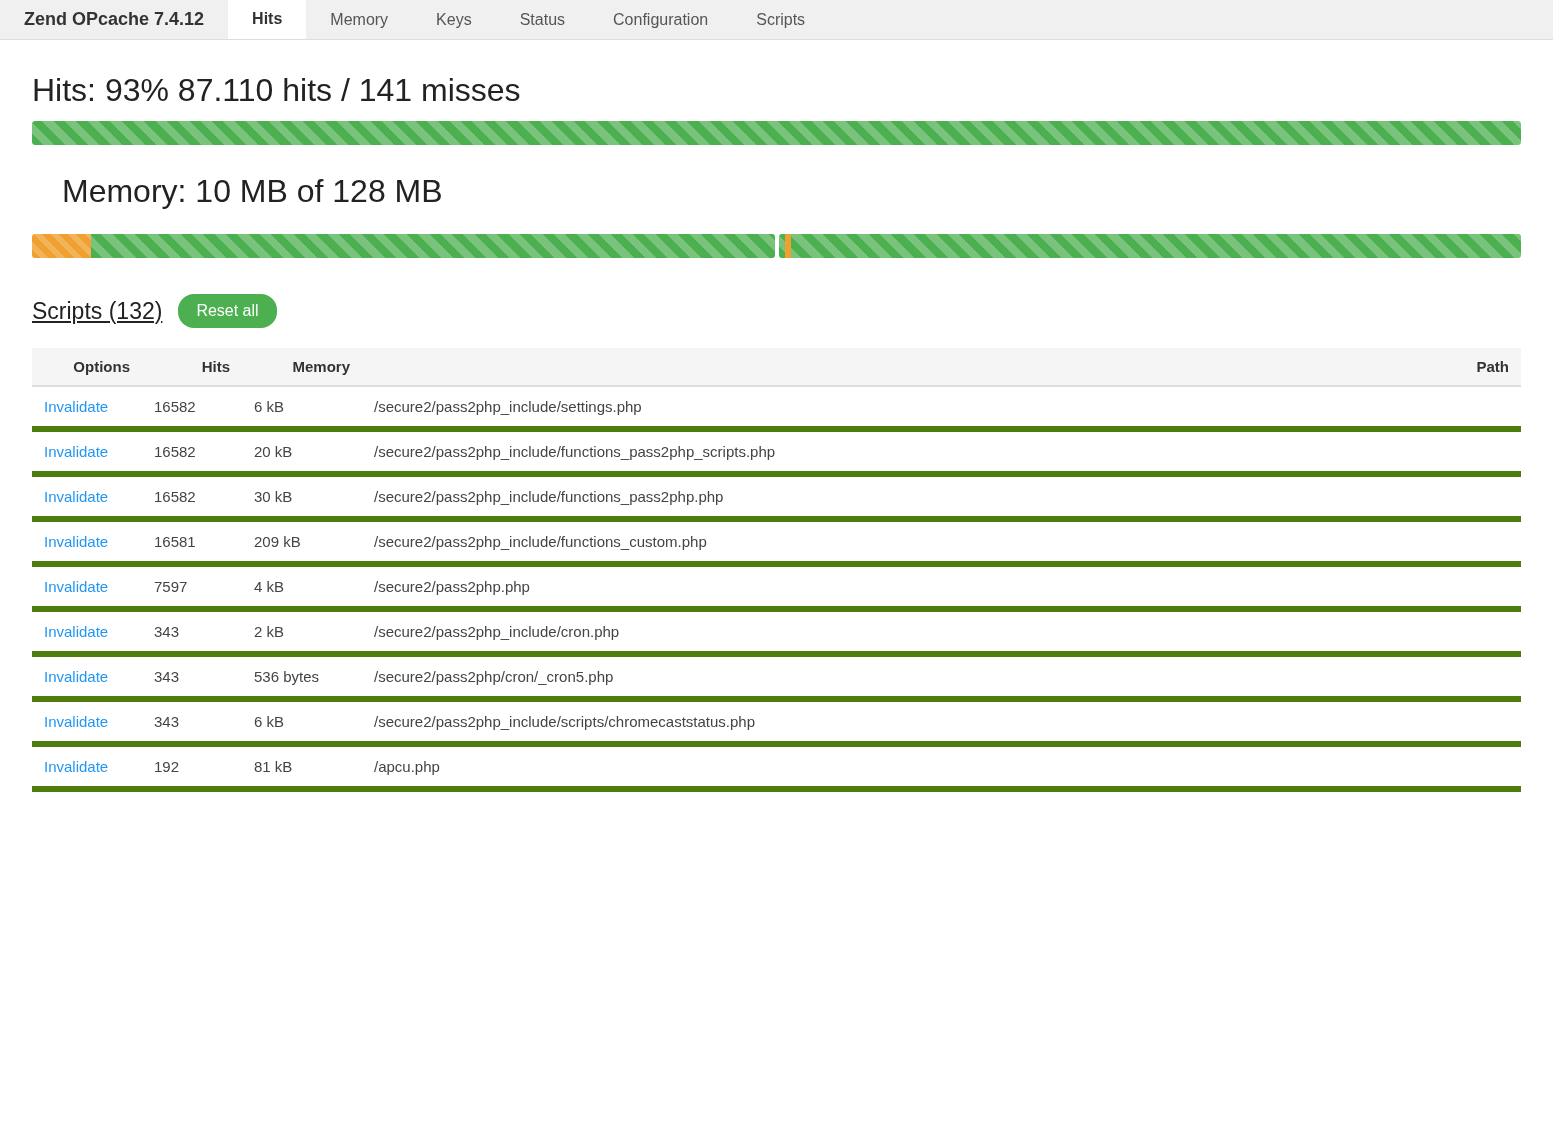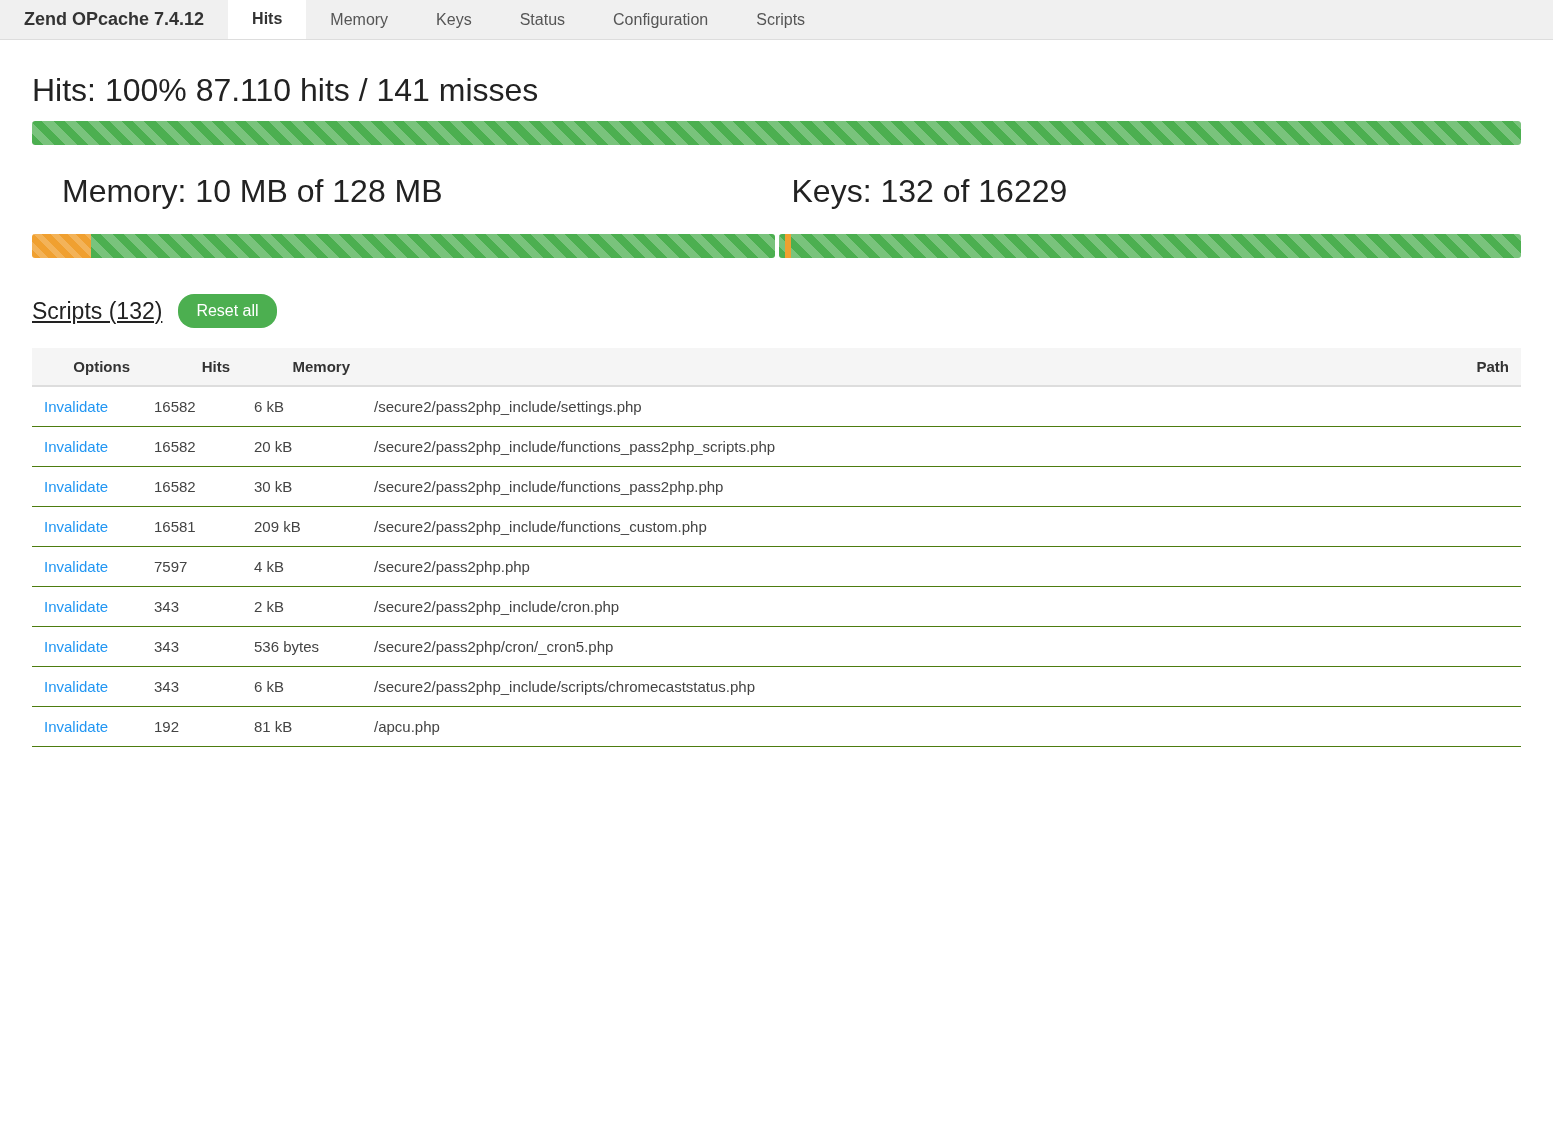--- a/index.html
+++ b/index.html
@@ -152,21 +152,21 @@
     .scripts-table th {
       text-align: right;
       padding: 10px 12px;
       font-weight: bold;
       background: #f5f5f5;
       border-bottom: 2px solid #ddd;
       color: #333;
     }
     .scripts-table td {
       padding: 11px 12px;
-      border-bottom: 1px solid #4d7c0f;
+      border-bottom: 6px solid #4d7c0f;
       color: #444;
     }
     .invalidate-link {
       color: #2196f3;
       cursor: pointer;
       text-decoration: none;
       font-size: 15px;
     }
     .col-options { width: 110px; }
     .col-hits    { width: 100px; }
@@ -183,31 +183,28 @@
     <a class="nav-tab">Memory</a>
     <a class="nav-tab">Keys</a>
     <a class="nav-tab">Status</a>
     <a class="nav-tab">Configuration</a>
     <a class="nav-tab">Scripts</a>
   </div>
 </nav>
 
 <div class="main">
 
-  <h2 class="stat-heading">Hits: 100% 87.110 hits / 141 misses</h2>
+  <h2 class="stat-heading">Hits: 93% 87.110 hits / 141 misses</h2>
   <div class="progress-bar-container">
     <div class="progress-bar-fill bar-green-striped" style="width:100%"></div>
   </div>
 
   <div class="stats-row">
     <div class="stat-half">
       <h2 class="stat-heading">Memory: 10 MB of 128 MB</h2>
-    </div>
-    <div class="stat-half">
-      <h2 class="stat-heading">Keys: 132 of 16229</h2>
     </div>
   </div>
 
   <div class="dual-progress">
 
     <div class="dual-progress-left">
       <div style="width:8%; height:100%; background-color:#f0a030; background-image:repeating-linear-gradient(45deg,transparent,transparent 6px,rgba(255,255,255,0.2) 6px,rgba(255,255,255,0.2) 12px);"></div>
       <div style="flex:1; height:100%; background-color:#4caf50; background-image:repeating-linear-gradient(45deg,transparent,transparent 8px,rgba(255,255,255,0.25) 8px,rgba(255,255,255,0.25) 16px);"></div>
     </div>
 

